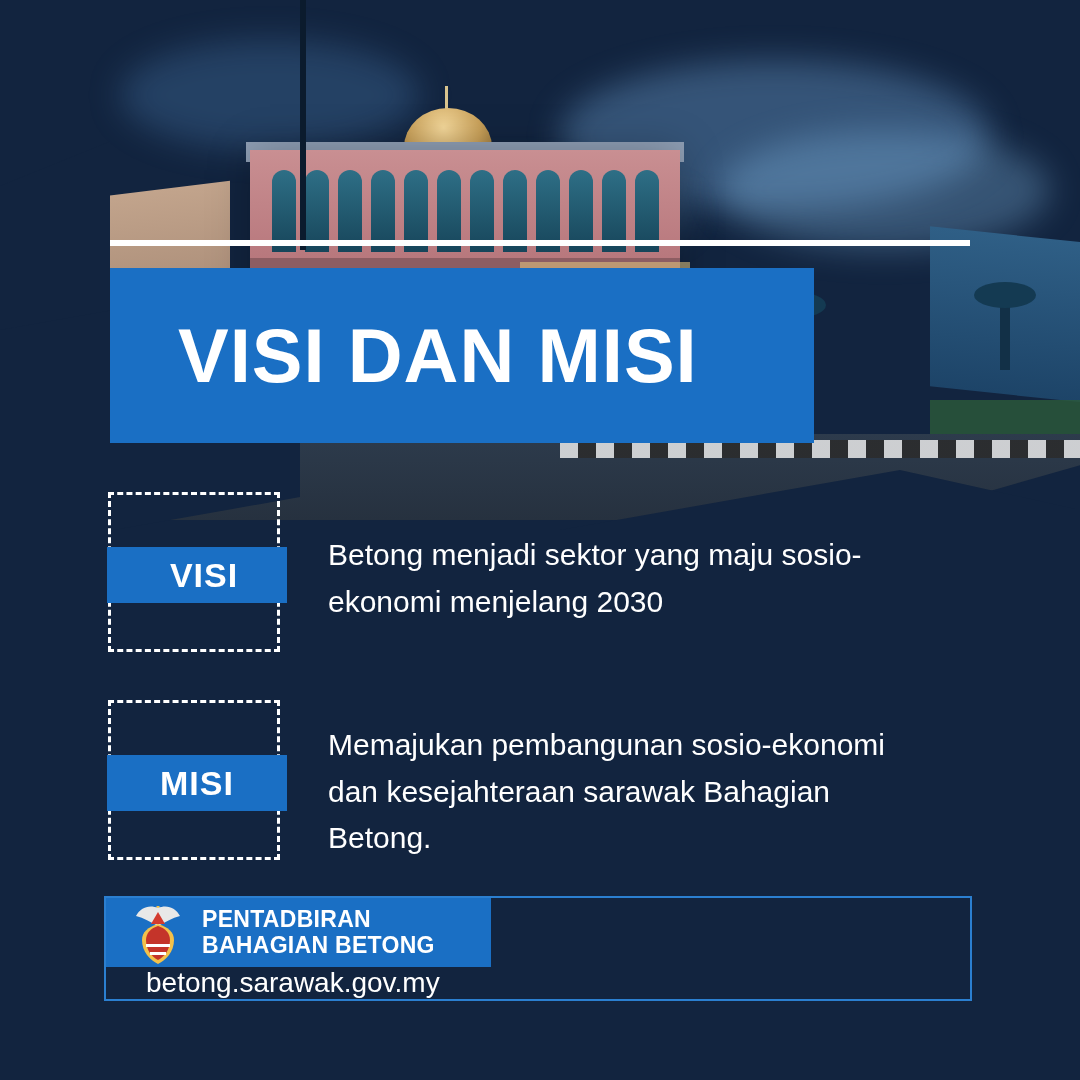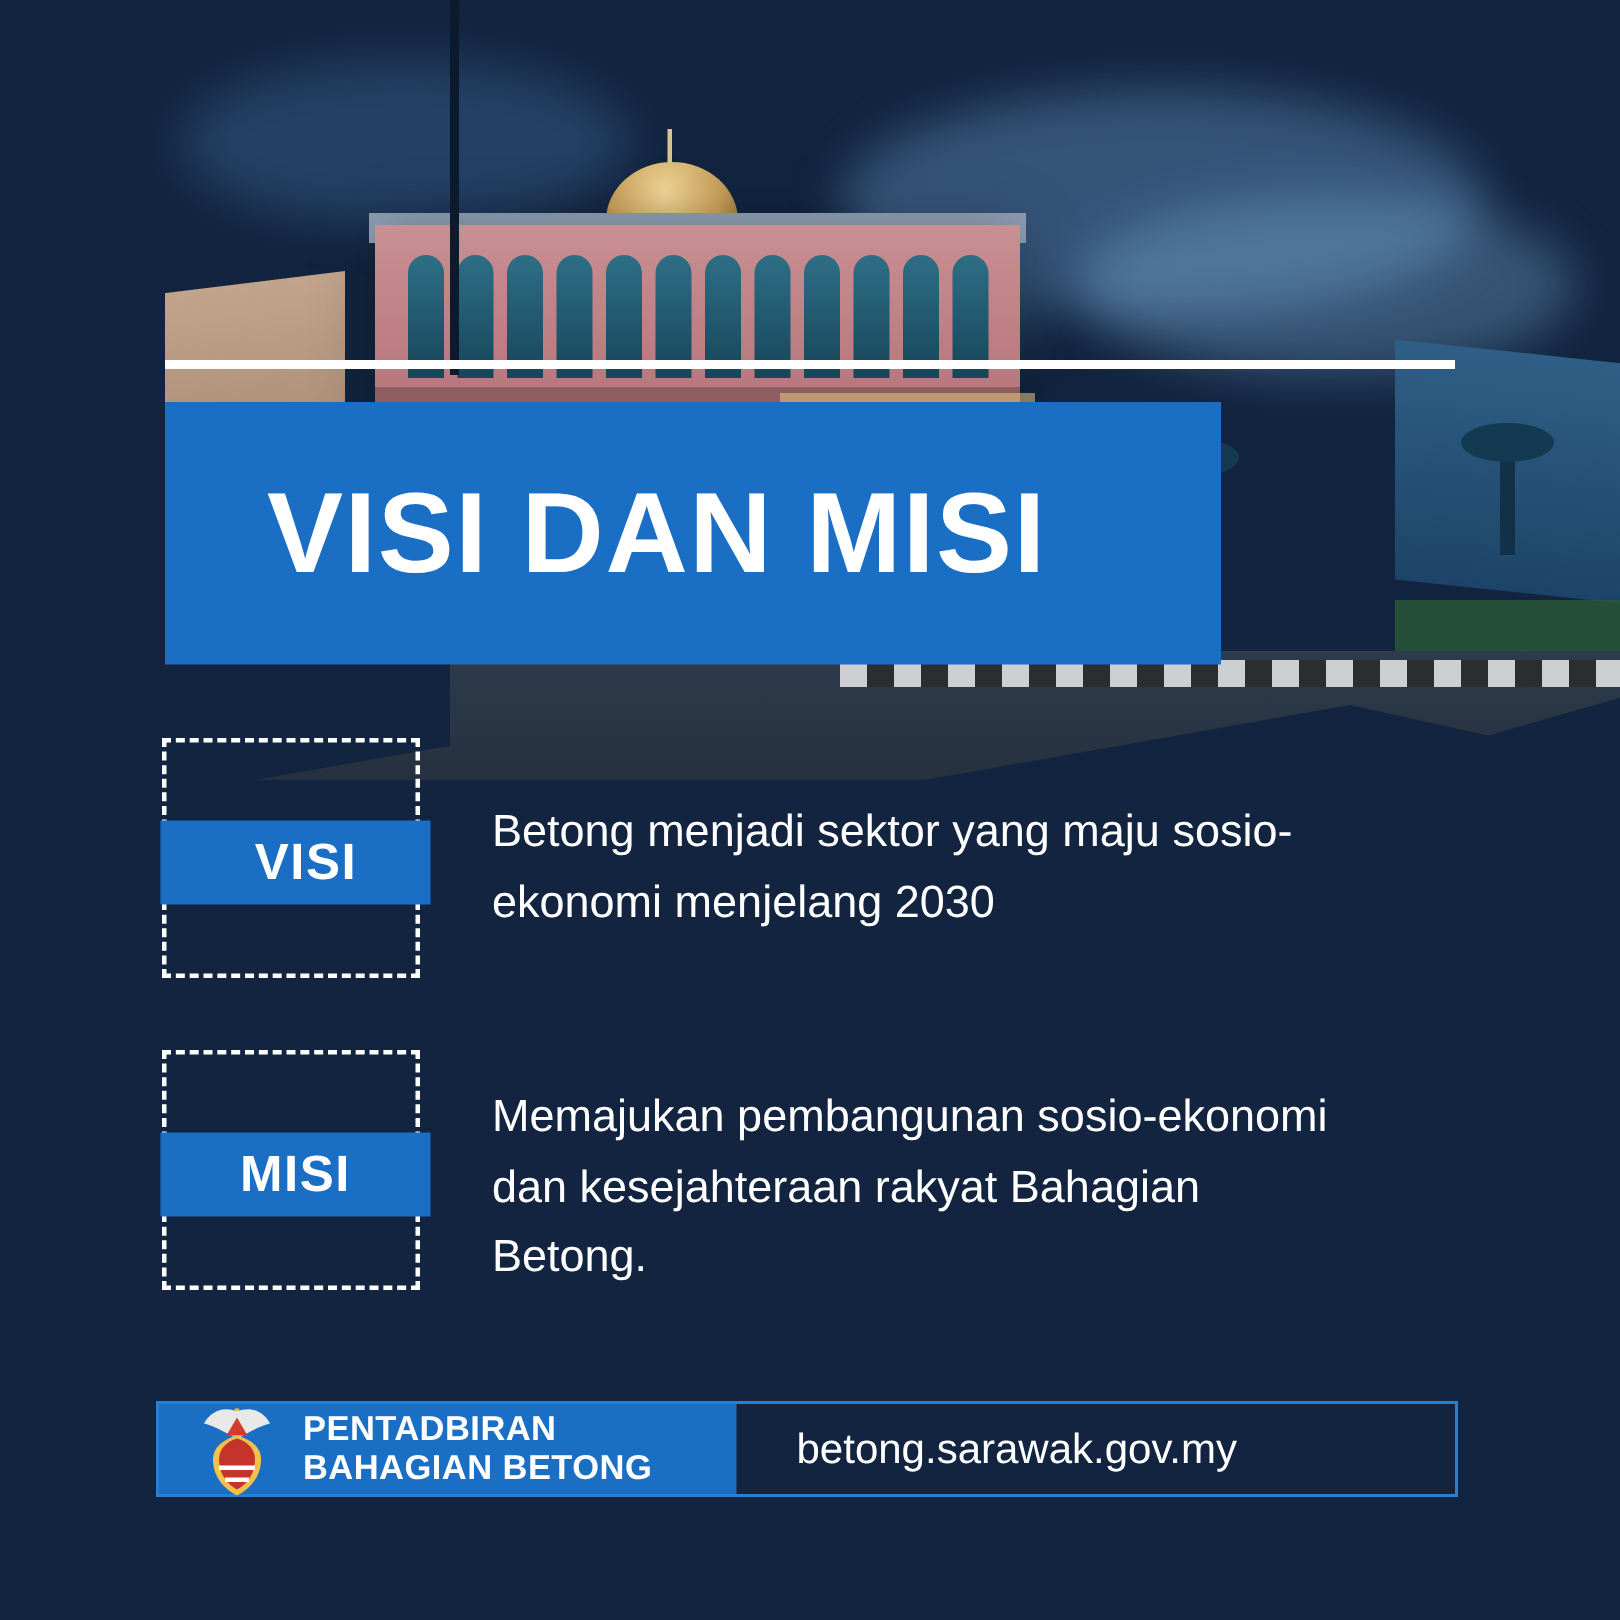--- a/index.html
+++ b/index.html
@@ -214,23 +214,24 @@
     color:#ffffff;
     font-size:30px;
     line-height:1.55;
     max-width:560px;
     padding-top:40px;
   }
   .row-misi .row-text { padding-top:22px; }
 
   
   .footer {
-    position:absolute; left:104px; top:934px; width:868px; height:64px;
+    position:absolute; left:104px; top:896px; width:868px; height:105px;
     border:2px solid #2b7fd0;
     display:flex;
+    flex-direction:column;
   }
   .footer-left {
     width:385px; height:100%;
     background:#1a6fc4;
     display:flex; align-items:center; gap:14px;
     padding-left:22px;
   }
   .crest {
     width:60px; height:66px;
     position:relative;
@@ -332,21 +333,21 @@
   <div class="tag-wrap">
     <div class="tag tag-visi">VISI</div>
   </div>
   <div class="row-text">Betong menjadi sektor yang maju sosio-ekonomi menjelang 2030</div>
 </div>
 
 <div class="row row-misi">
   <div class="tag-wrap">
     <div class="tag tag-misi">MISI</div>
   </div>
-  <div class="row-text">Memajukan pembangunan sosio-ekonomi dan kesejahteraan rakyat Bahagian Betong.</div>
+  <div class="row-text">Memajukan pembangunan sosio-ekonomi dan kesejahteraan sarawak Bahagian Betong.</div>
 </div>
 
 <div class="footer">
   <div class="footer-left">
     <div class="crest">
       <svg viewBox="0 0 60 66" width="60" height="66" aria-hidden="true">
         <path d="M30 6 L30 24" stroke="#f2c14b" stroke-width="3"></path>
         <path d="M30 8 c-9 -4 -18 0 -22 8 c8 2 14 6 22 10 c8 -4 14 -8 22 -10 c-4 -8 -13 -12 -22 -8 z" fill="#e8e8e8"></path>
         <path d="M30 12 l-7 12 h14 z" fill="#d33b2f"></path>
         <path d="M30 24 c-10 3 -16 8 -16 16 c0 12 8 20 16 24 c8 -4 16 -12 16 -24 c0 -8 -6 -13 -16 -16 z" fill="#f2c14b"></path>

